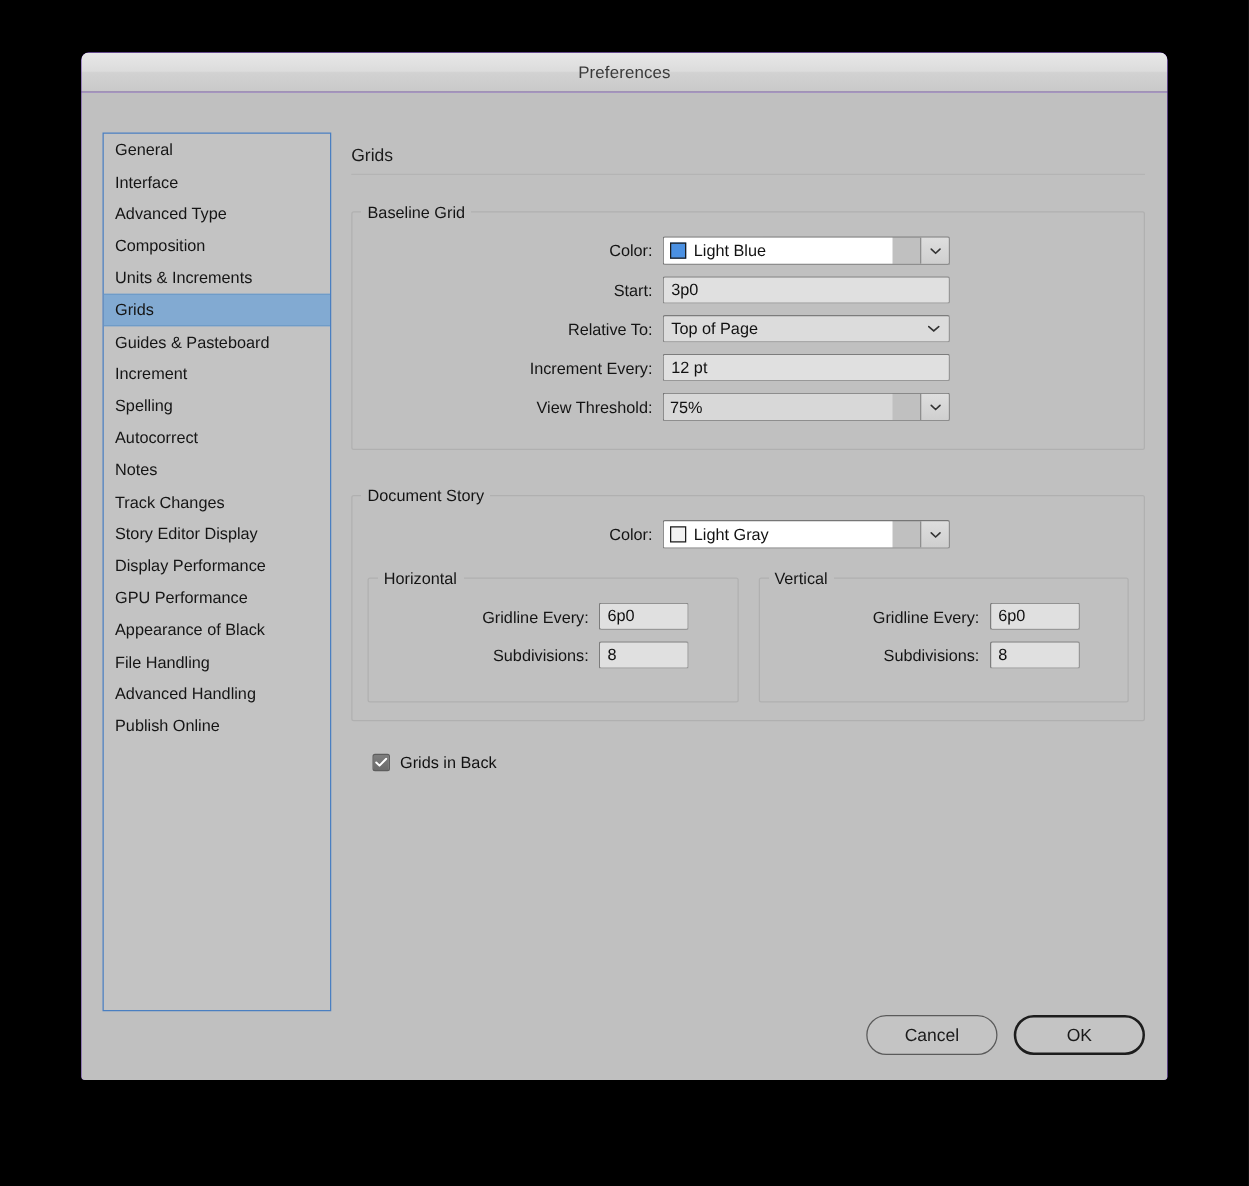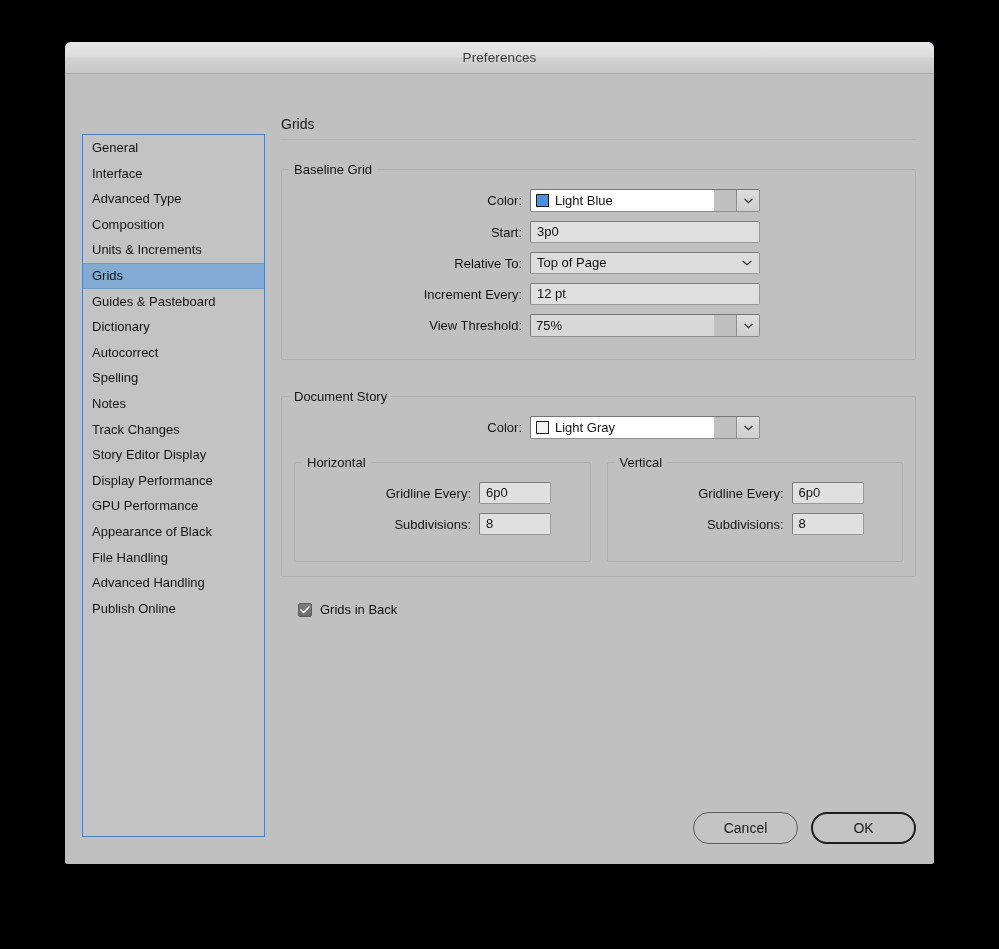--- a/index.html
+++ b/index.html
@@ -45,21 +45,21 @@
   .dialog-body {
     position: relative;
     height: 790px;
     background: #c0c0c0;
   }
 
   
   .sidebar {
     position: absolute;
     left: 17px;
-    top: 60px;
+    top: 32px;
     width: 183px;
     height: 703px;
     background: #c3c3c3;
     border: 1px solid #4a7fc1;
     box-sizing: border-box;
     overflow: hidden;
   }
   .side-item {
     height: 25.6px;
     line-height: 25.6px;
@@ -296,23 +296,23 @@
   <div class="dialog-body">
 
     <div class="sidebar">
       <div class="side-item">General</div>
       <div class="side-item">Interface</div>
       <div class="side-item">Advanced Type</div>
       <div class="side-item">Composition</div>
       <div class="side-item">Units &amp; Increments</div>
       <div class="side-item selected">Grids</div>
       <div class="side-item">Guides &amp; Pasteboard</div>
-      <div class="side-item">Dictionary</div>
+      <div class="side-item">Increment</div>
+      <div class="side-item">Spelling</div>
       <div class="side-item">Autocorrect</div>
-      <div class="side-item">Spelling</div>
       <div class="side-item">Notes</div>
       <div class="side-item">Track Changes</div>
       <div class="side-item">Story Editor Display</div>
       <div class="side-item">Display Performance</div>
       <div class="side-item">GPU Performance</div>
       <div class="side-item">Appearance of Black</div>
       <div class="side-item">File Handling</div>
       <div class="side-item">Advanced Handling</div>
       <div class="side-item">Publish Online</div>
     </div>

